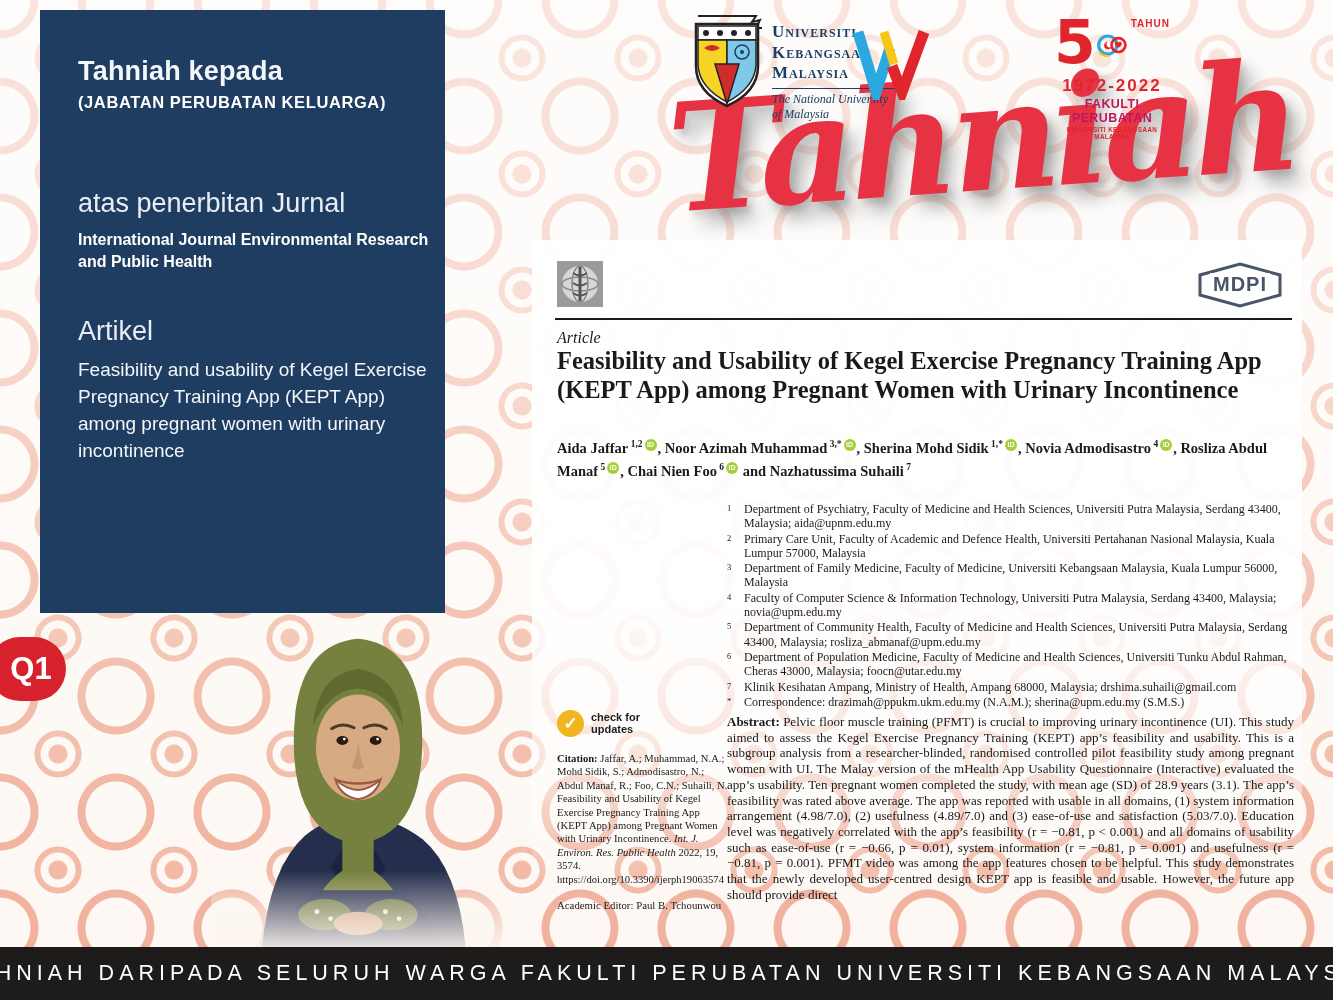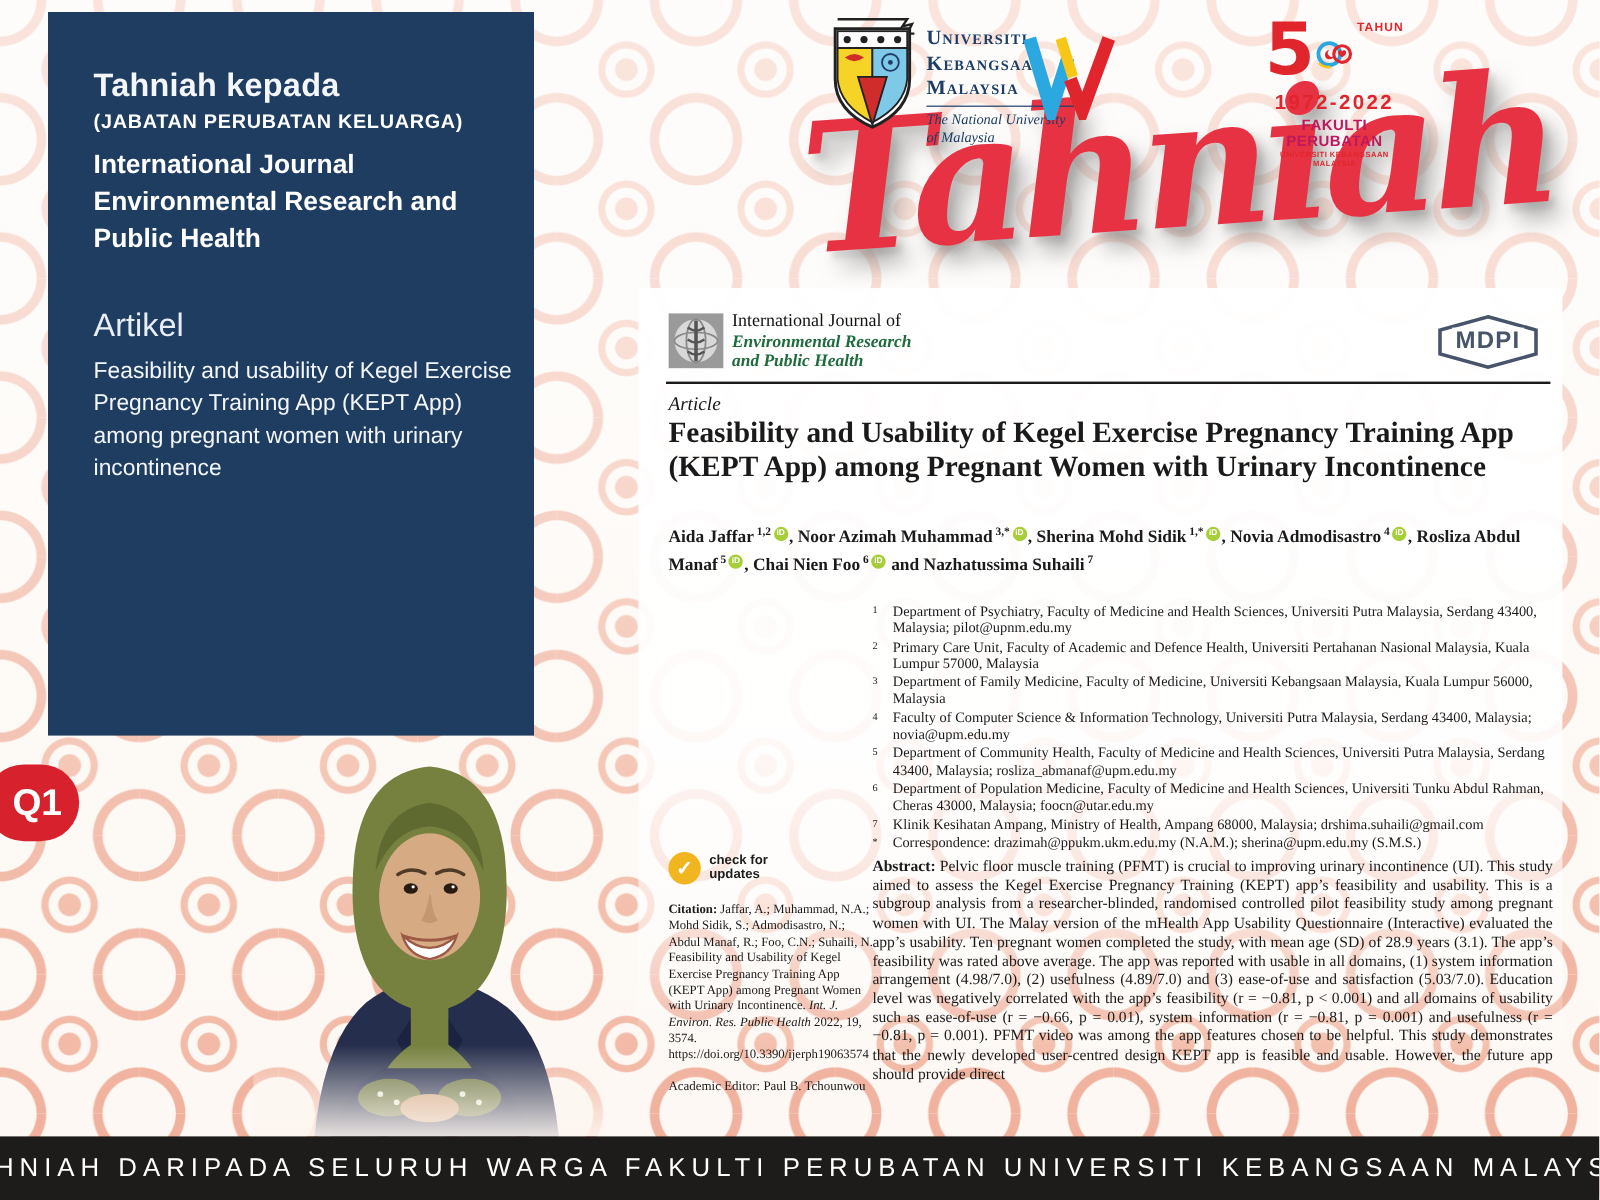--- a/index.html
+++ b/index.html
@@ -20,21 +20,21 @@
     linear-gradient(180deg, rgba(255,255,255,.66) 0%, rgba(255,255,255,.55) 30%,
       rgba(255,255,255,.30) 55%, rgba(255,255,255,.08) 82%, rgba(255,255,255,0) 100%);}
 
   
   .left-panel{position:absolute;left:40px;top:10px;width:405px;height:603px;z-index:2;
     background:#1e3d61;color:#fff;box-sizing:border-box;padding:46px 36px 0 38px;}
   .lp-greeting{font-size:27px;font-weight:600;letter-spacing:.2px;color:#f3f6fa;}
   .lp-name{margin-top:26px;font-size:30px;font-weight:700;line-height:1.27;letter-spacing:.3px;}
   .lp-dept{margin-top:6px;font-size:16.5px;font-weight:700;letter-spacing:.6px;}
   .lp-intro{margin-top:76px;font-size:27px;font-weight:300;color:#e9eef5;}
-  .lp-journal{margin-top:10px;font-size:22px;font-weight:600;line-height:1.4;width:352px;}
+  .lp-journal{margin-top:10px;font-size:16px;font-weight:600;line-height:1.4;width:352px;}
   .lp-artikel{margin-top:42px;font-size:27px;font-weight:300;color:#e9eef5;}
   .lp-title{margin-top:10px;font-size:19px;font-weight:400;line-height:1.42;width:358px;color:#f3f6fa;}
 
   
   .q1{position:absolute;left:-12px;top:637px;width:78px;height:64px;z-index:3;background:#d7222d;
       border-radius:32px;display:flex;align-items:center;justify-content:center;
       color:#fff;font-size:31px;font-weight:700;padding-left:8px;box-sizing:border-box;}
 
   
   .portrait{position:absolute;left:208px;top:624px;width:300px;height:323px;z-index:2;}
@@ -120,20 +120,21 @@
 <body>
 
 <div class="canvas">
 
   <div class="bg-pattern"></div>
   <div class="veil"></div>
 
   <div class="left-panel">
     <div class="lp-greeting">Tahniah kepada</div>
     <div class="lp-dept">(JABATAN PERUBATAN KELUARGA)</div>
+    <div class="lp-intro">atas penerbitan Jurnal</div>
     <div class="lp-journal">International Journal Environmental Research and Public Health</div>
     <div class="lp-artikel">Artikel</div>
     <div class="lp-title">Feasibility and usability of Kegel Exercise Pregnancy Training App (KEPT App) among pregnant women with urinary incontinence</div>
   </div>
 
   <div class="q1">
     <span>Q1</span>
   </div>
 
   <div class="portrait">
@@ -230,41 +231,36 @@
     <div class="jr-logo">
       <svg width="46" height="46" viewBox="0 0 46 46">
         <rect x="0" y="0" width="46" height="46" fill="#9a9a9a"></rect>
         <circle cx="23" cy="23" r="18" fill="#d8d8d8"></circle>
         <ellipse cx="23" cy="23" rx="18" ry="7" fill="none" stroke="#8a8a8a" stroke-width="1.5"></ellipse>
         <ellipse cx="23" cy="23" rx="8" ry="18" fill="none" stroke="#8a8a8a" stroke-width="1.5"></ellipse>
         <path d="M23 6 V40" stroke="#555" stroke-width="3"></path>
         <path d="M16 12 q7 5 14 0 M16 22 q7 5 14 0 M16 32 q7 5 14 0" stroke="#555" stroke-width="2" fill="none"></path>
       </svg>
     </div>
-    <div class="jr-name">
-      <div class="l1">International Journal of</div>
-      <div class="l2">Environmental Research</div>
-      <div class="l2">and Public Health</div>
-    </div>
     <div class="mdpi">
       <svg width="96" height="46" viewBox="0 0 96 46">
         <path d="M48 2 L88 13 V33 L48 44 L8 33 V13 Z" fill="none" stroke="#475469" stroke-width="3"></path>
       </svg>
       <span>MDPI</span>
     </div>
     <div class="jr-rule"></div>
 
     <div class="a-type">Article</div>
     <div class="a-title">Feasibility and Usability of Kegel Exercise Pregnancy Training App (KEPT App) among Pregnant Women with Urinary Incontinence</div>
     <div class="a-authors"><span><span>Aida Jaffar</span><sup class="asup"> 1,2</sup><span class="orcid">iD</span>, </span><span><span>Noor Azimah Muhammad</span><sup class="asup"> 3,*</sup><span class="orcid">iD</span>, </span><span><span>Sherina Mohd Sidik</span><sup class="asup"> 1,*</sup><span class="orcid">iD</span>, </span><span><span>Novia Admodisastro</span><sup class="asup"> 4</sup><span class="orcid">iD</span>, </span><span><span>Rosliza Abdul Manaf</span><sup class="asup"> 5</sup><span class="orcid">iD</span>, </span><span><span>Chai Nien Foo</span><sup class="asup"> 6</sup><span class="orcid">iD</span> and </span><span><span>Nazhatussima Suhaili</span><sup class="asup"> 7</sup></span></div>
 
     <div class="aff-list">
         <div class="aff-row">
           <span class="aff-num">1</span>
-          <span class="aff-text">Department of Psychiatry, Faculty of Medicine and Health Sciences, Universiti Putra Malaysia, Serdang 43400, Malaysia; pilot@upnm.edu.my</span>
+          <span class="aff-text">Department of Psychiatry, Faculty of Medicine and Health Sciences, Universiti Putra Malaysia, Serdang 43400, Malaysia; aida@upnm.edu.my</span>
         </div>
         <div class="aff-row">
           <span class="aff-num">2</span>
           <span class="aff-text">Primary Care Unit, Faculty of Academic and Defence Health, Universiti Pertahanan Nasional Malaysia, Kuala Lumpur 57000, Malaysia</span>
         </div>
         <div class="aff-row">
           <span class="aff-num">3</span>
           <span class="aff-text">Department of Family Medicine, Faculty of Medicine, Universiti Kebangsaan Malaysia, Kuala Lumpur 56000, Malaysia</span>
         </div>
         <div class="aff-row">

